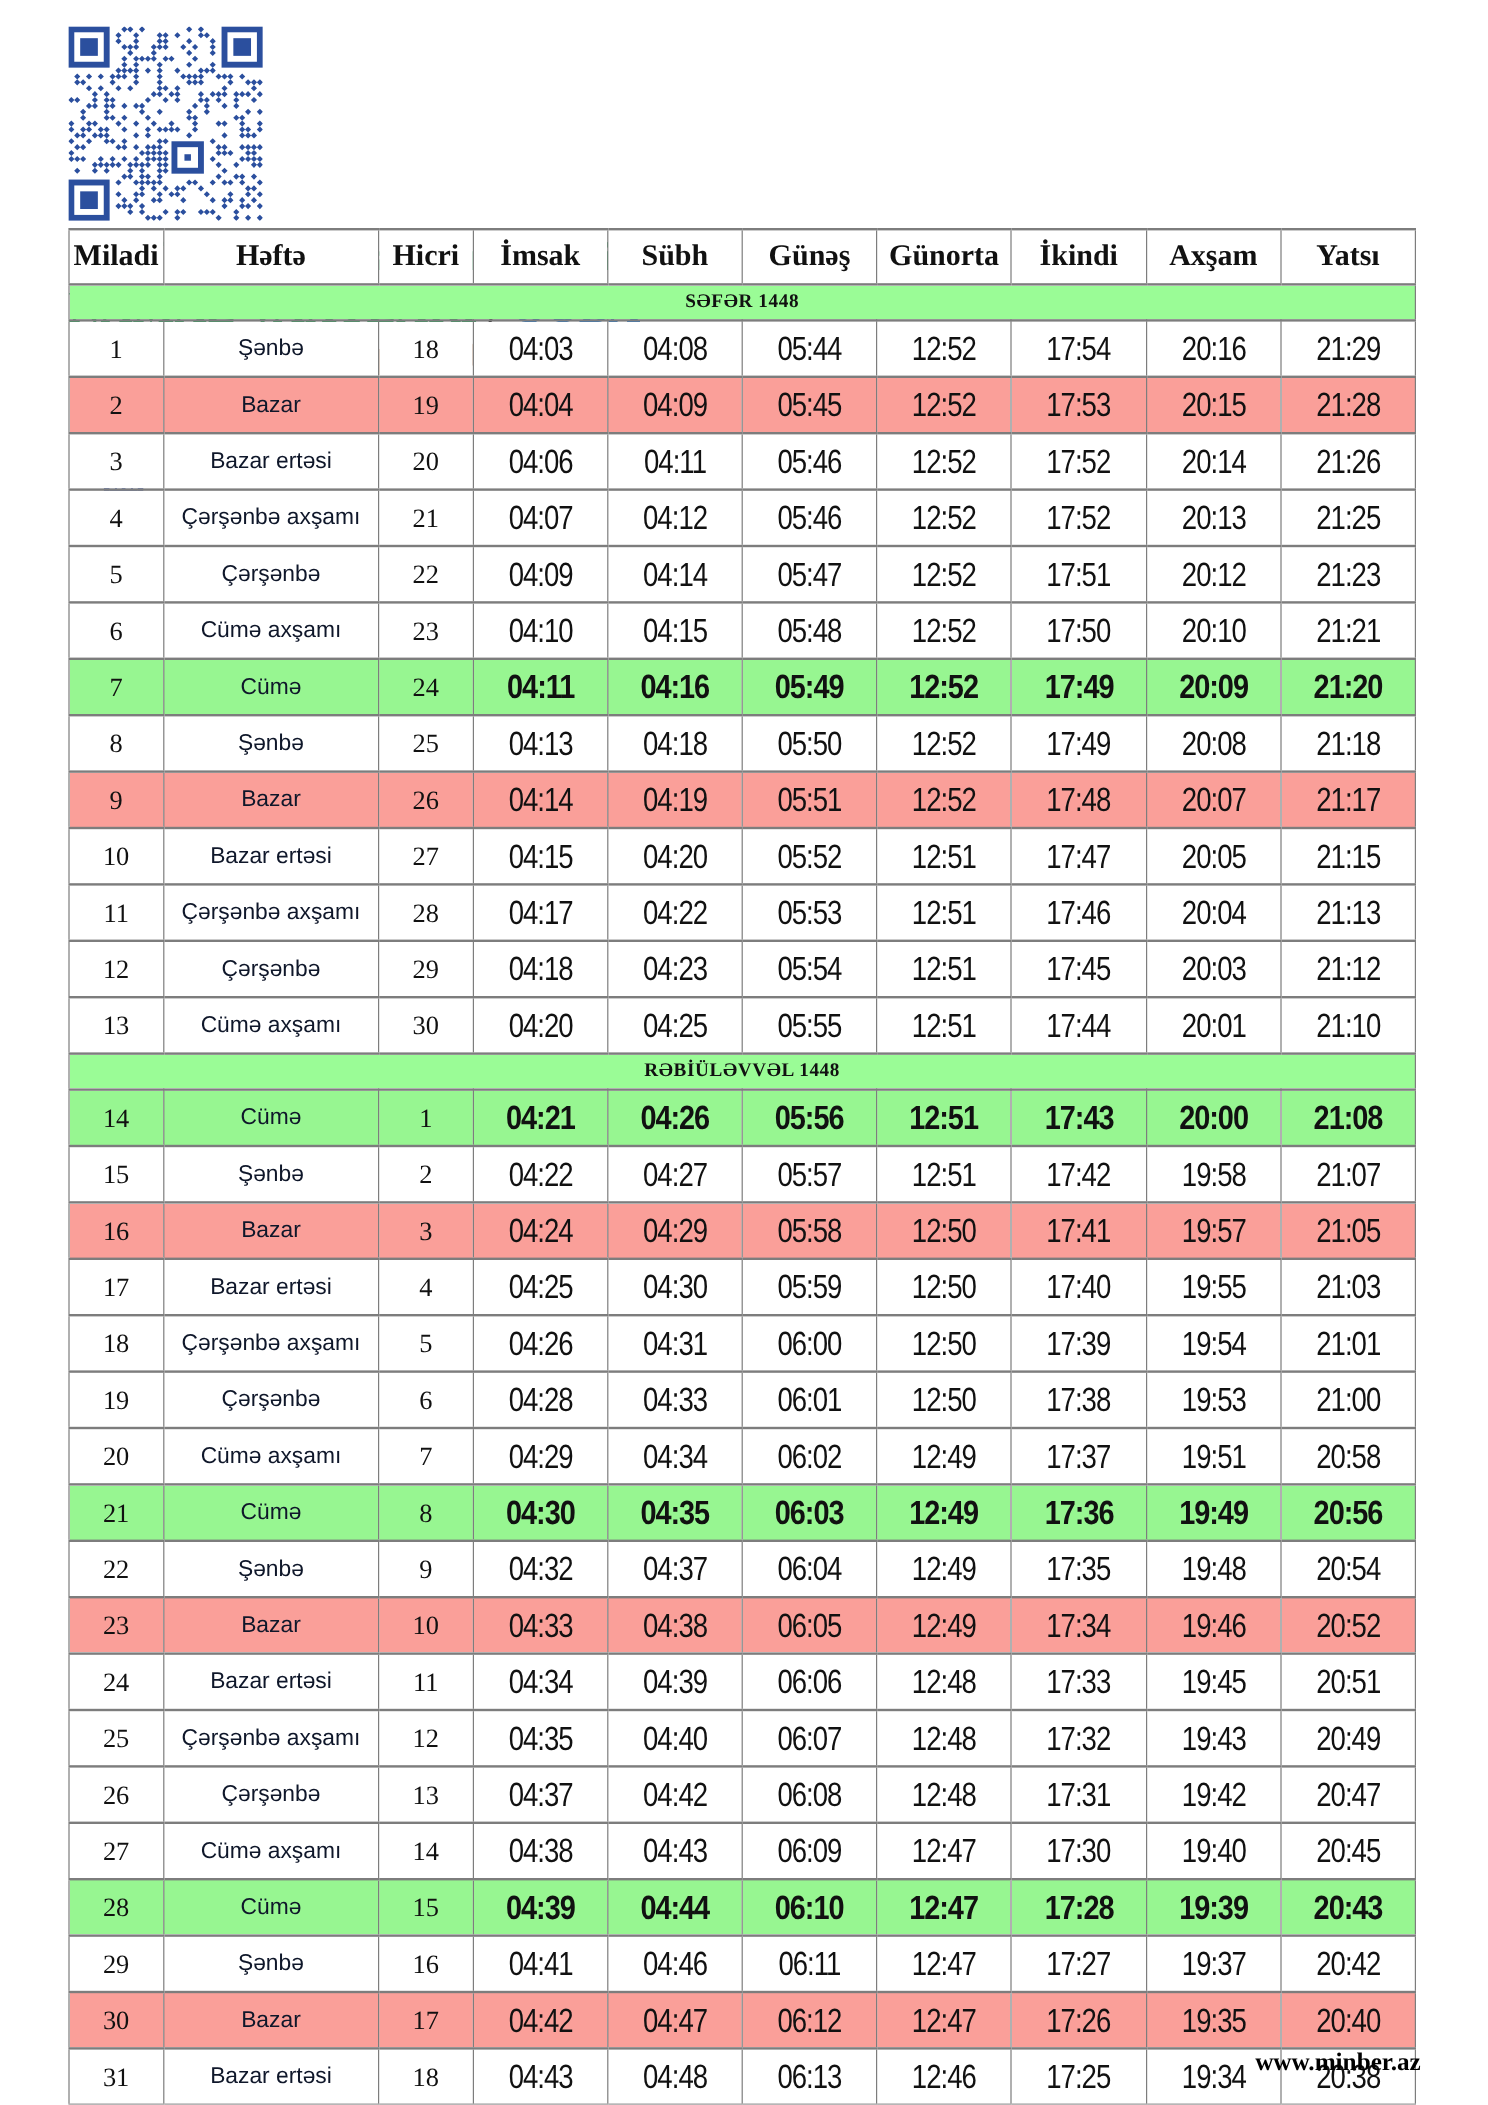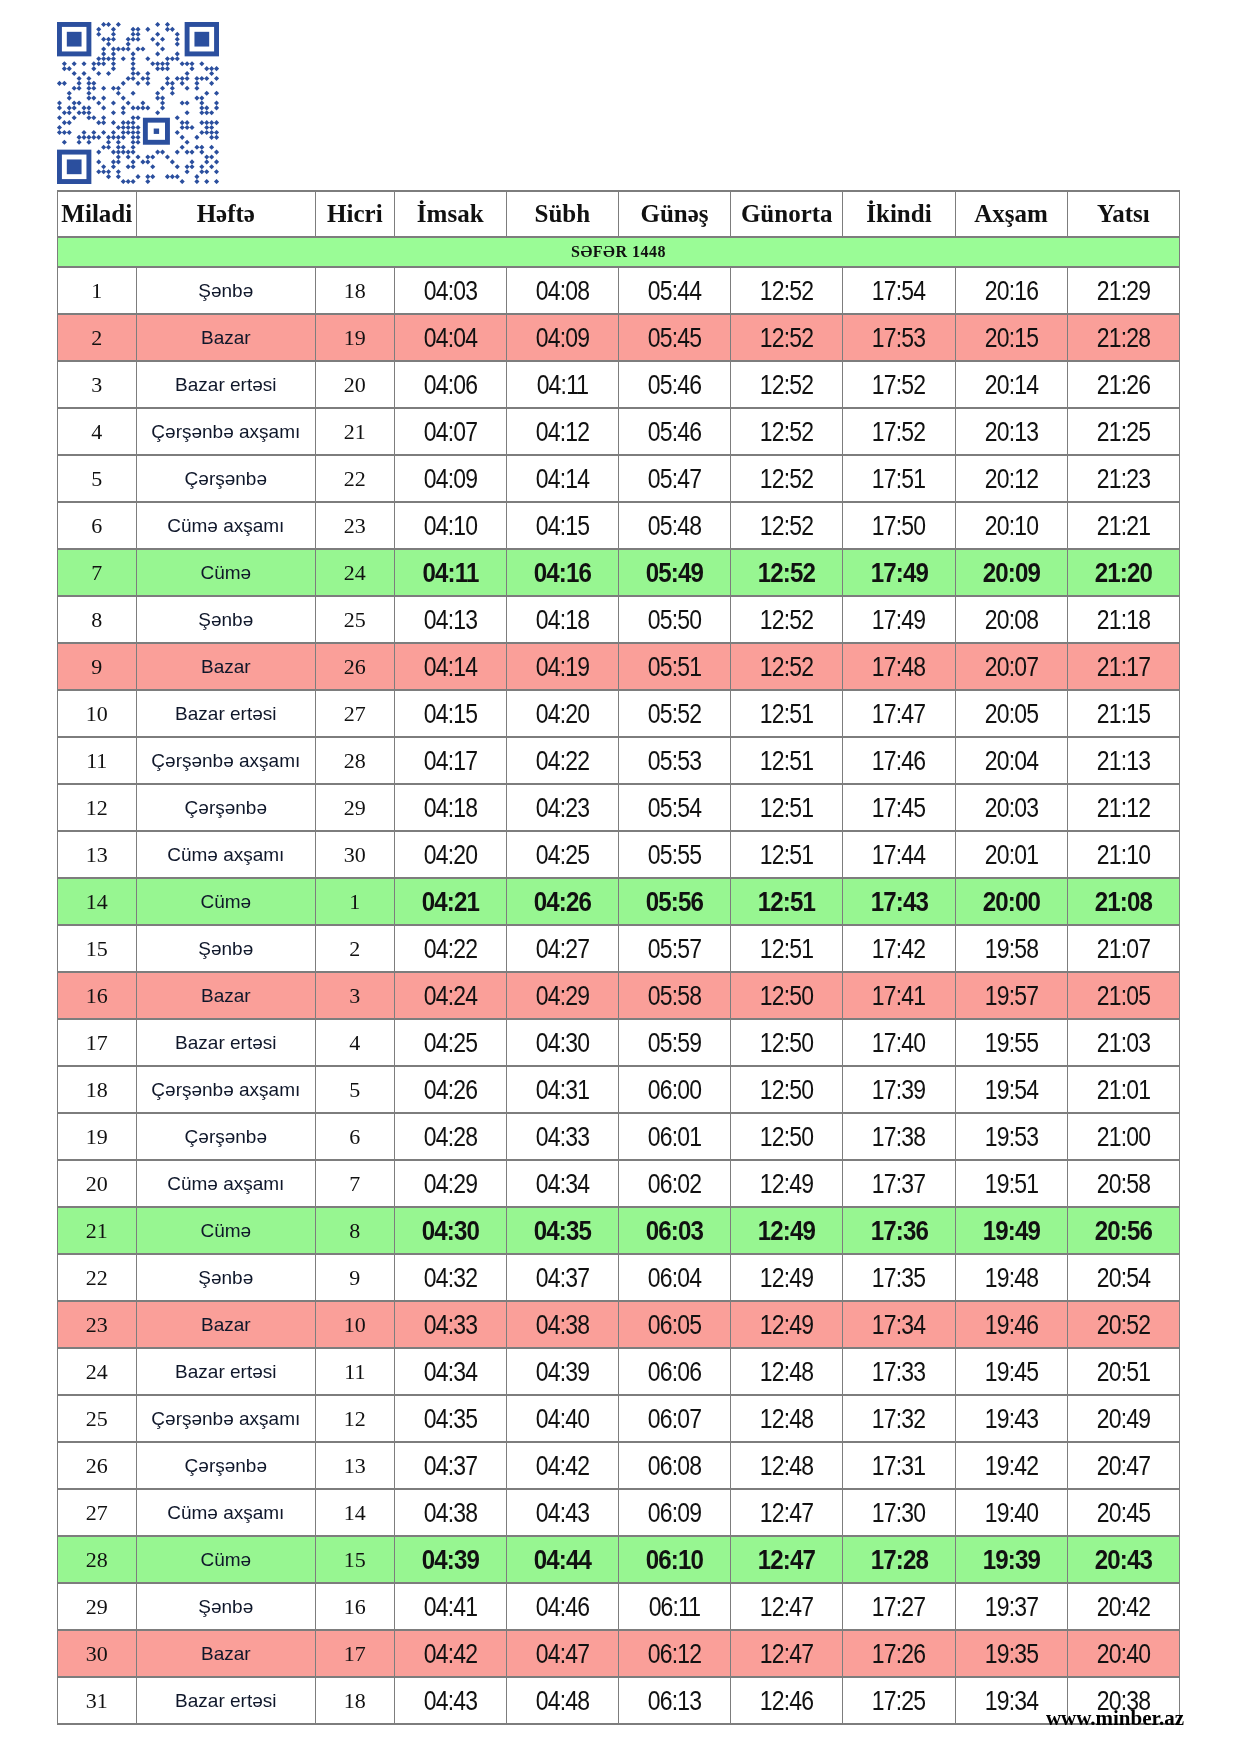--- a/index.html
+++ b/index.html
@@ -289,20 +289,23 @@
           <td class="c-week">Cümə axşamı</td>
           <td class="c-num">30</td>
           <td class="c-time"><span class="time-inner">04:20</span></td>
           <td class="c-time"><span class="time-inner">04:25</span></td>
           <td class="c-time"><span class="time-inner">05:55</span></td>
           <td class="c-time"><span class="time-inner">12:51</span></td>
           <td class="c-time"><span class="time-inner">17:44</span></td>
           <td class="c-time"><span class="time-inner">20:01</span></td>
           <td class="c-time"><span class="time-inner">21:10</span></td>
         </tr>
+        <tr class="section-row">
+          <td colspan="10">RƏBİÜLƏVVƏL 1448</td>
+        </tr>
         <tr class="data-row friday">
           <td class="c-num">14</td>
           <td class="c-week">Cümə</td>
           <td class="c-num">1</td>
           <td class="c-time"><span class="time-inner">04:21</span></td>
           <td class="c-time"><span class="time-inner">04:26</span></td>
           <td class="c-time"><span class="time-inner">05:56</span></td>
           <td class="c-time"><span class="time-inner">12:51</span></td>
           <td class="c-time"><span class="time-inner">17:43</span></td>
           <td class="c-time"><span class="time-inner">20:00</span></td>

